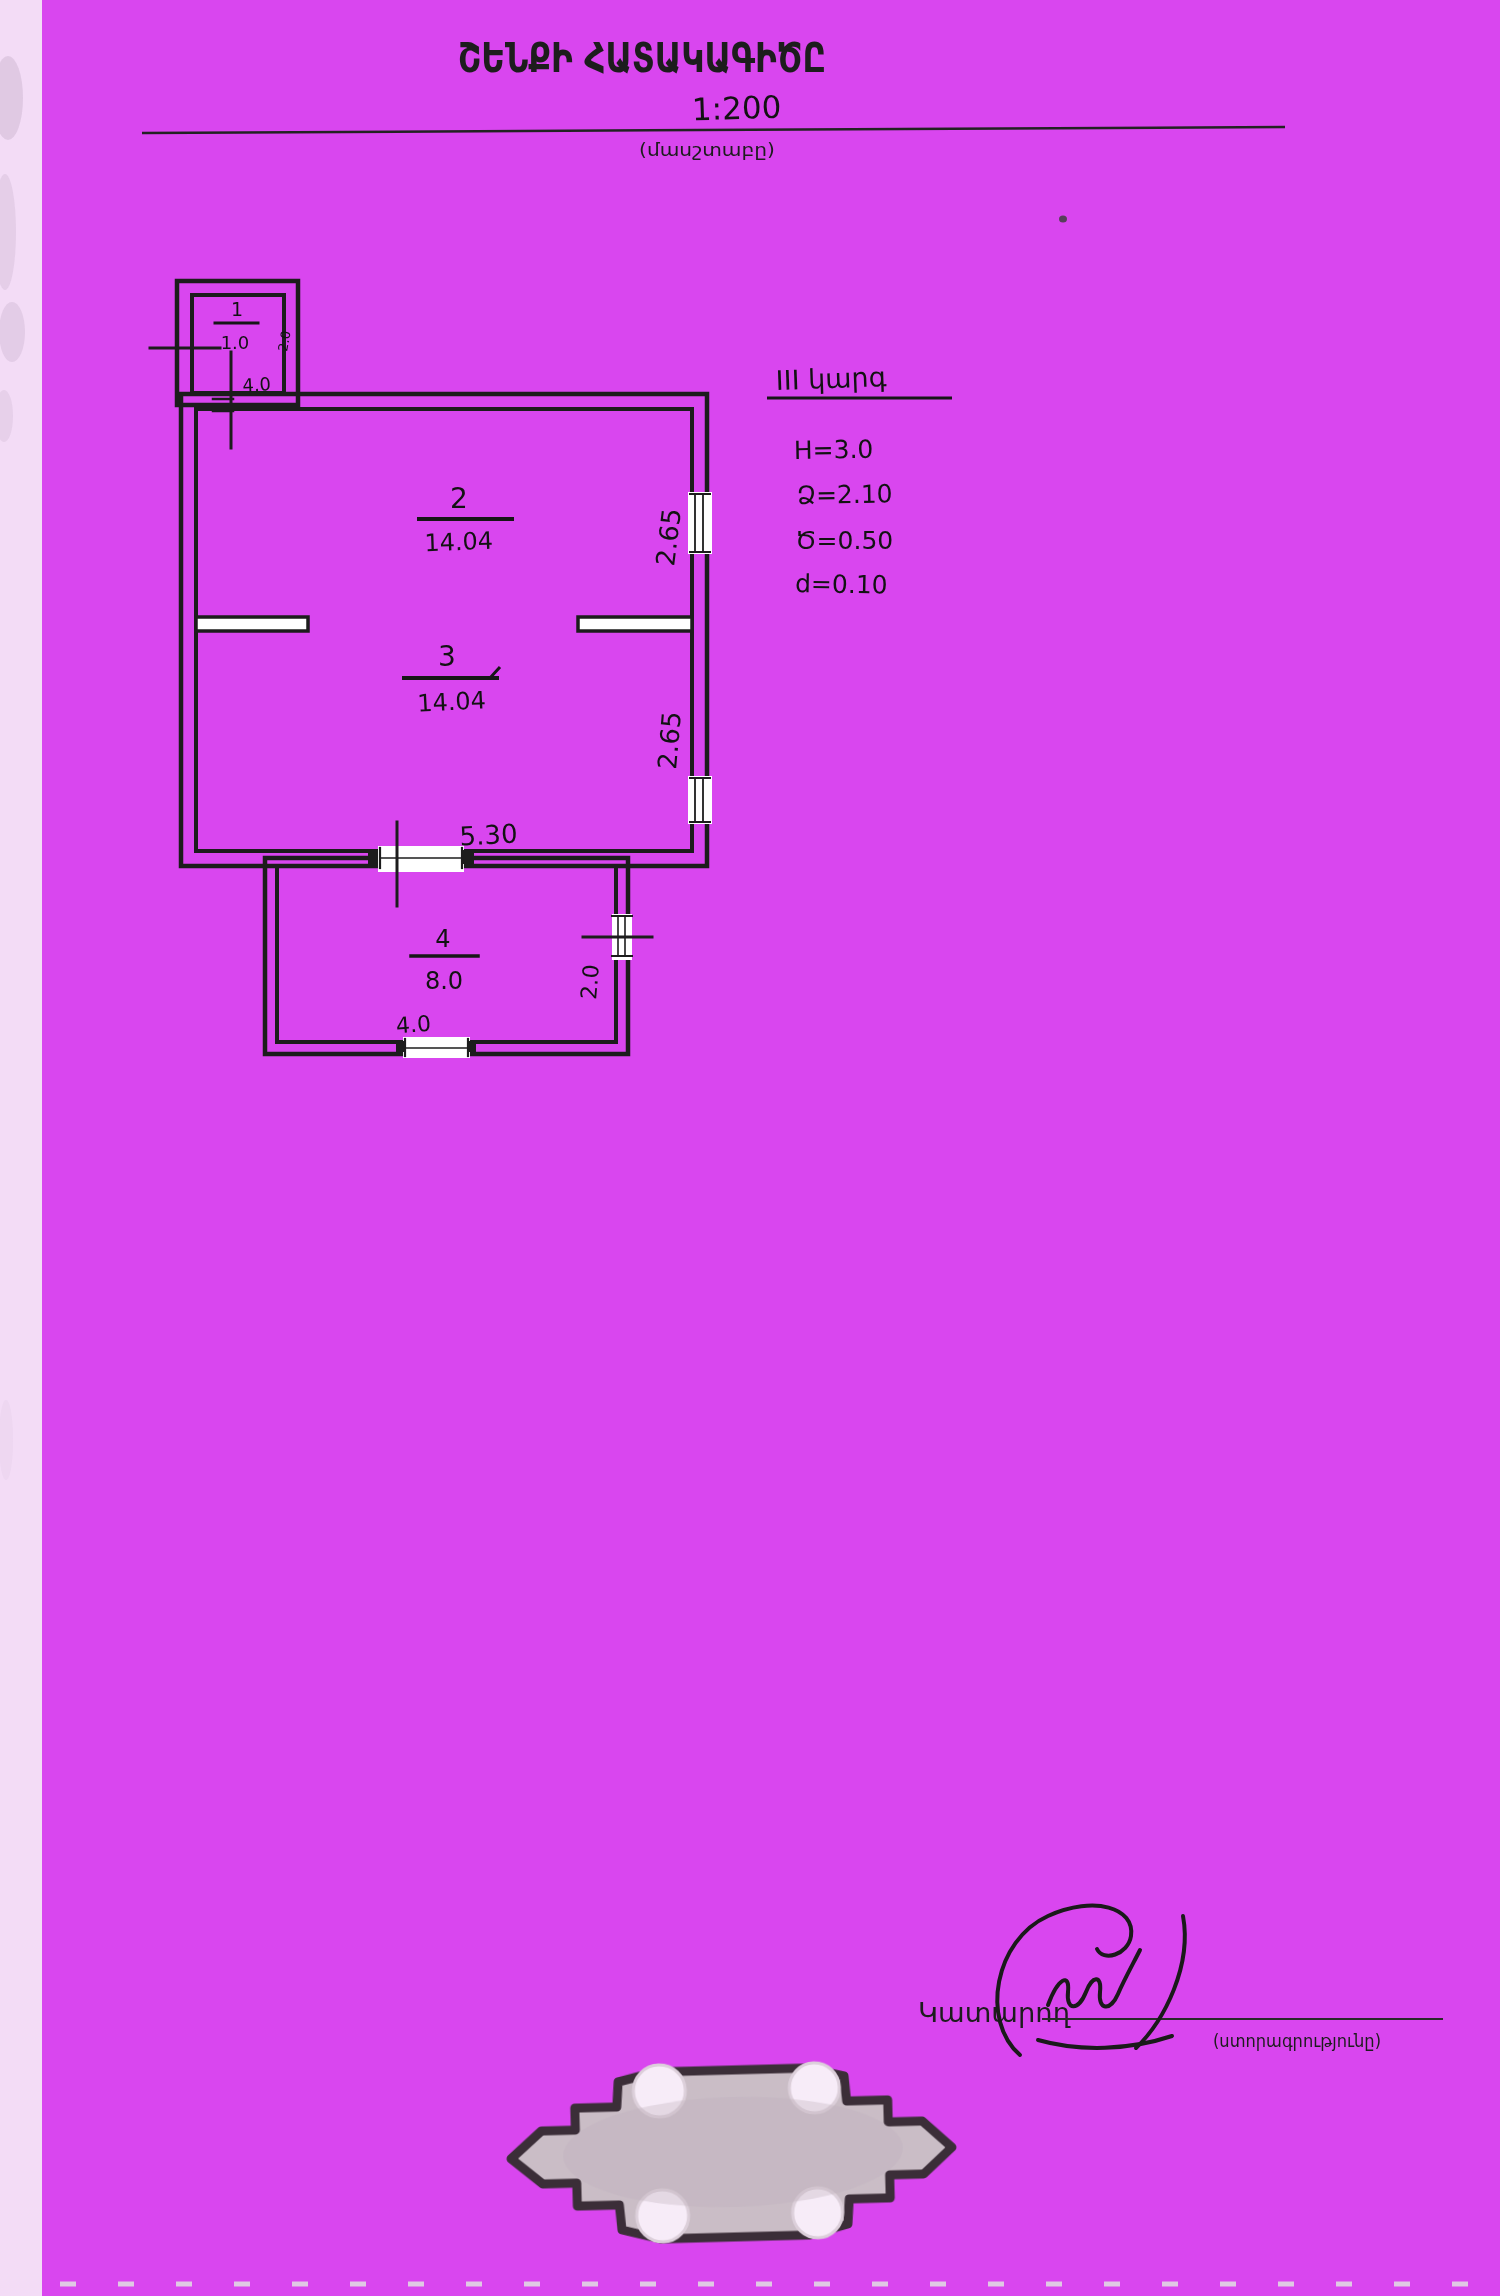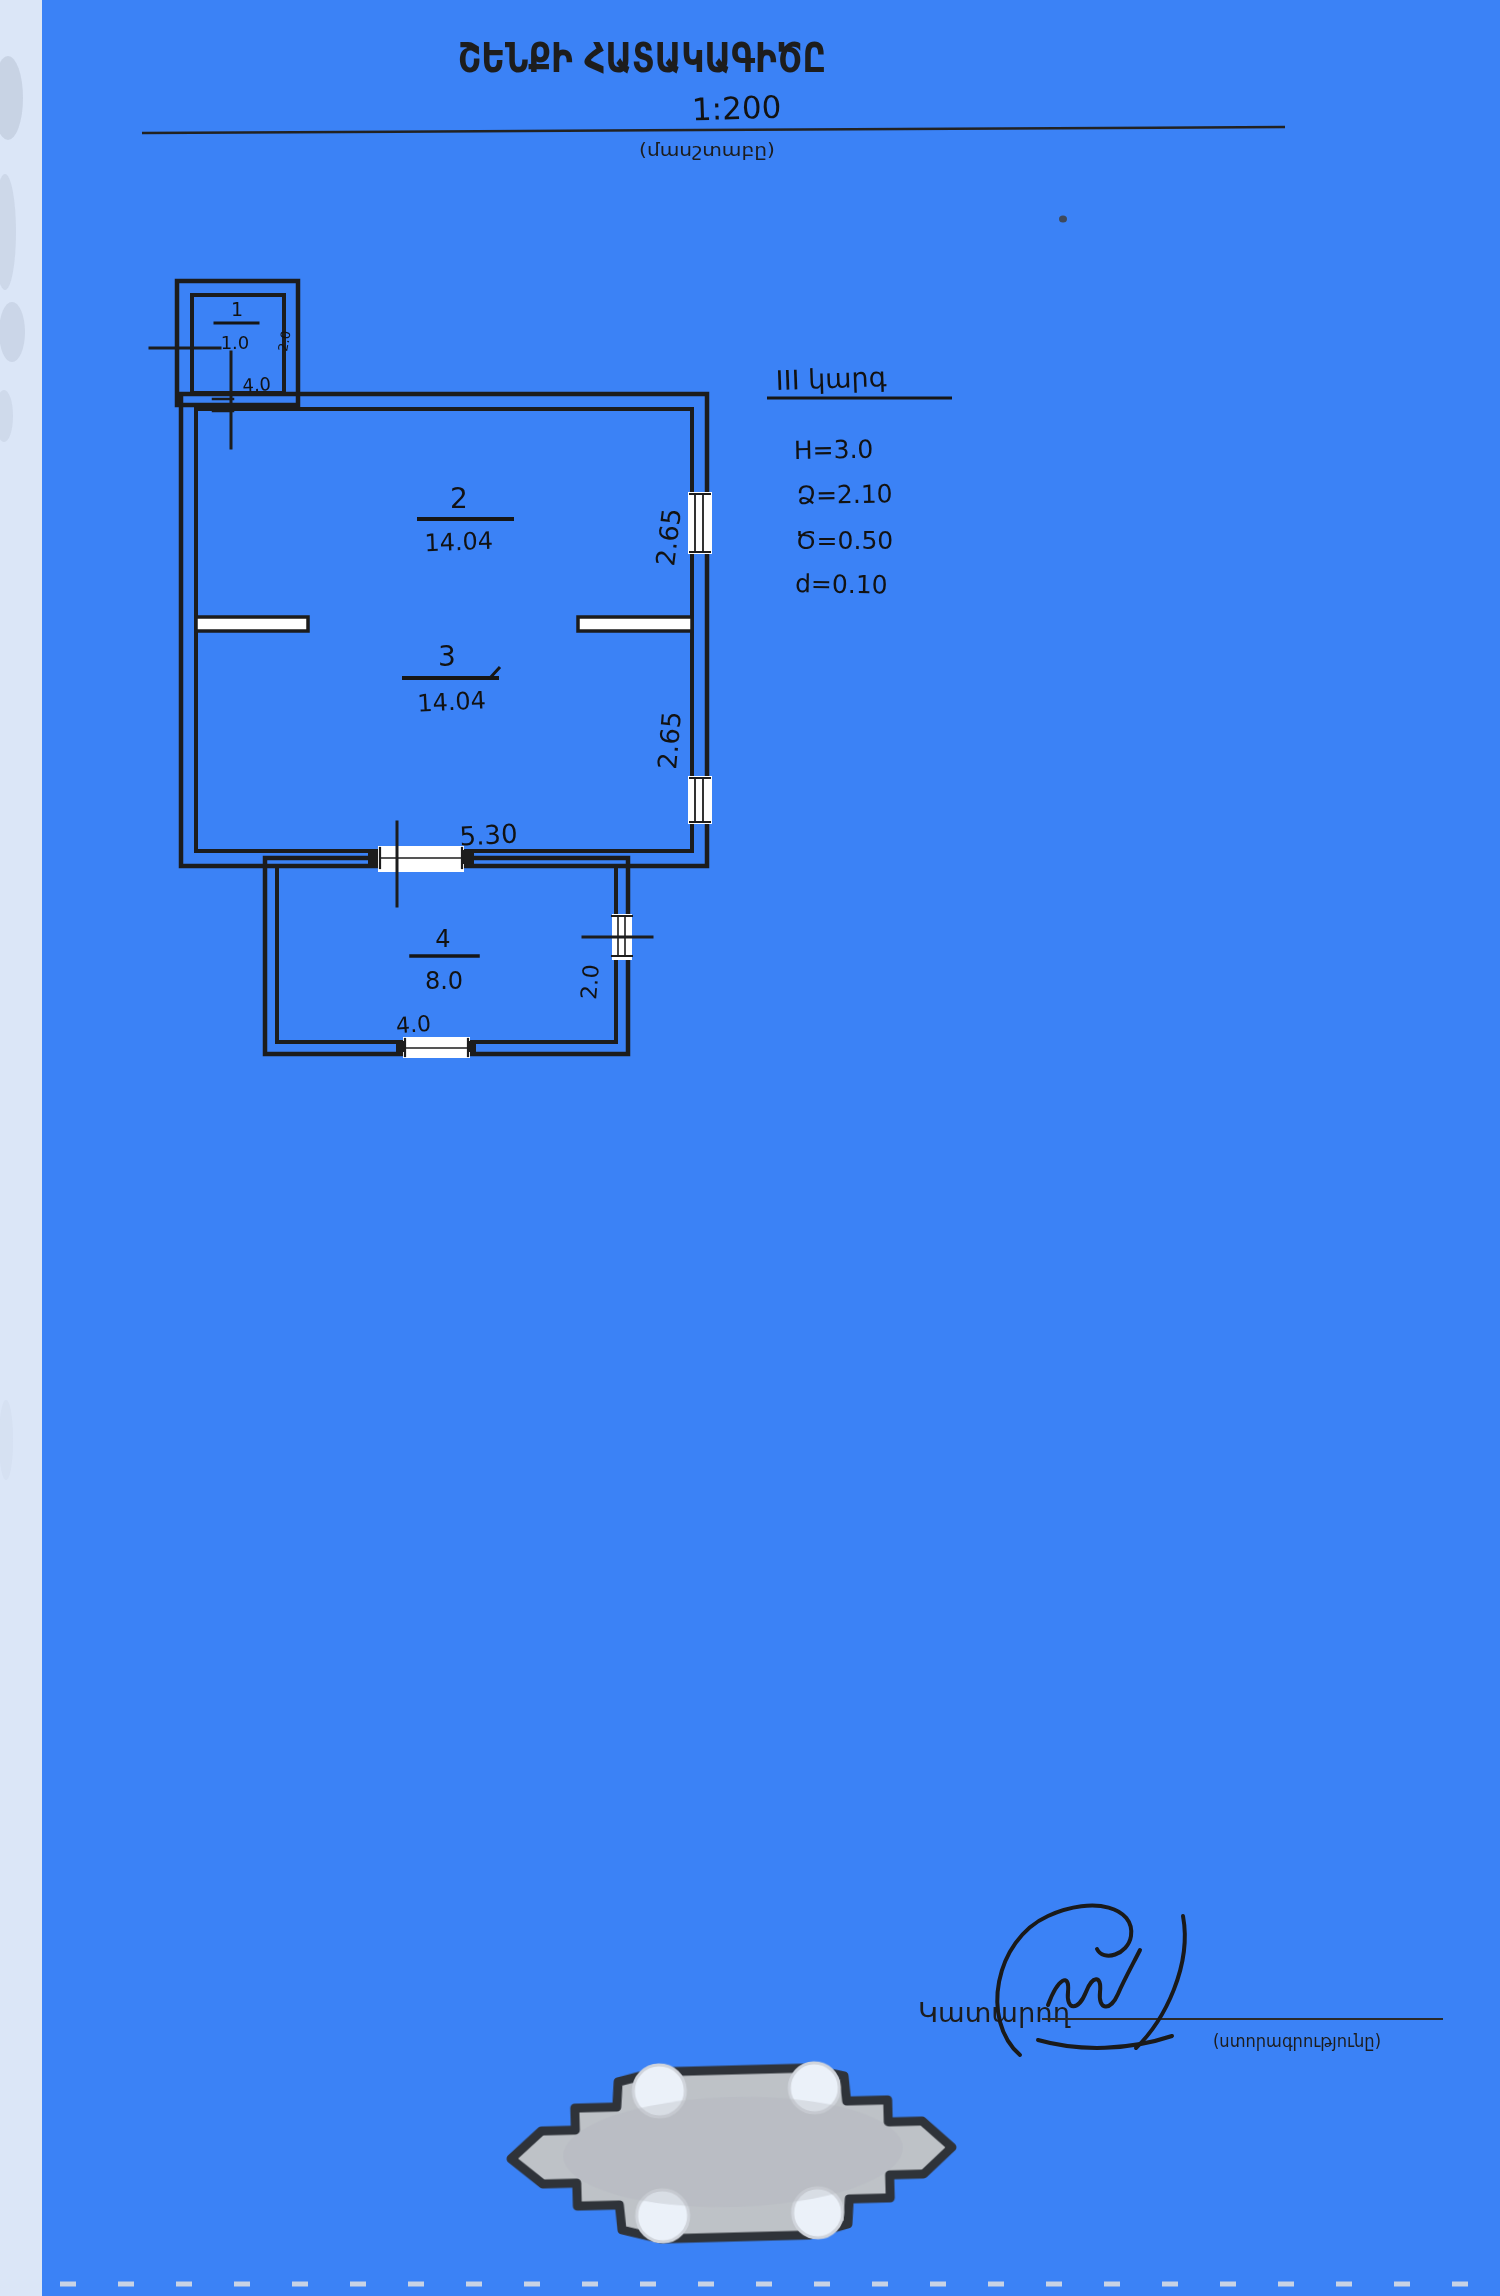--- a/index.html
+++ b/index.html
@@ -1,16 +1,16 @@
 <!DOCTYPE html>
 <html><head>
 <meta charset="utf-8">
 <style>
   html,body{margin:0;padding:0;background:#ffffff;}
-  .page{position:relative;width:1500px;height:2296px;background:#3b82f6;overflow:hidden;}
+  .page{position:relative;width:1500px;height:2296px;background:#d946ef;overflow:hidden;}
   svg{display:block;}
   text{font-family:"DejaVu Sans", sans-serif;fill:#161616;}
   .print{fill:#1d1d1d;}
   .hand{fill:#121212;}
 </style>
 </head>
 <body>
 
 <div class="page">
 <svg width="1500" height="2296" viewBox="0 0 1500 2296">

